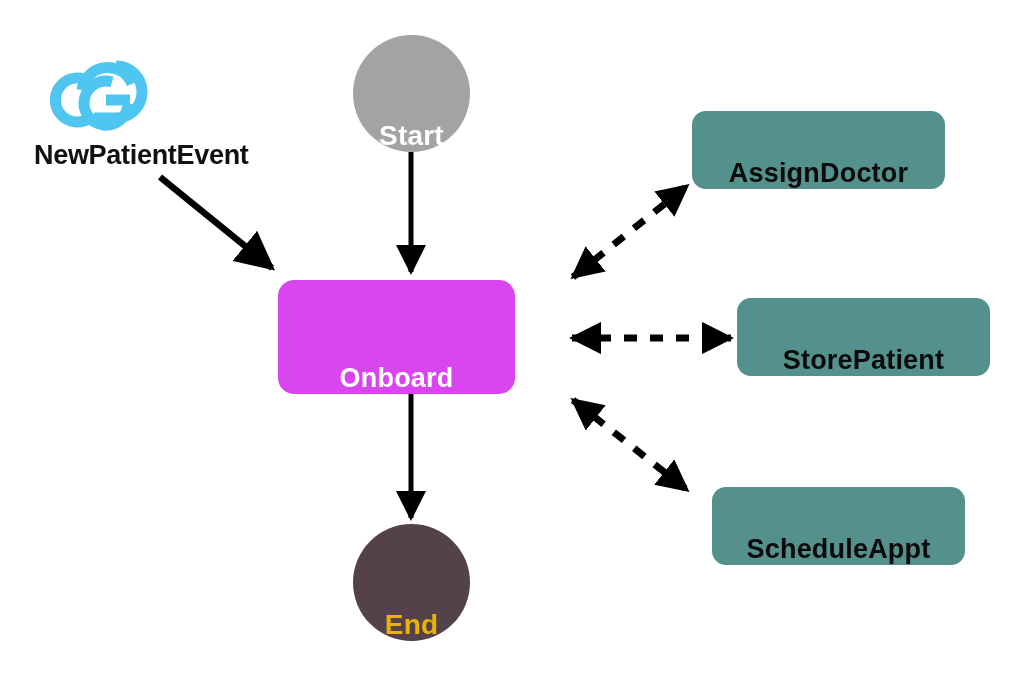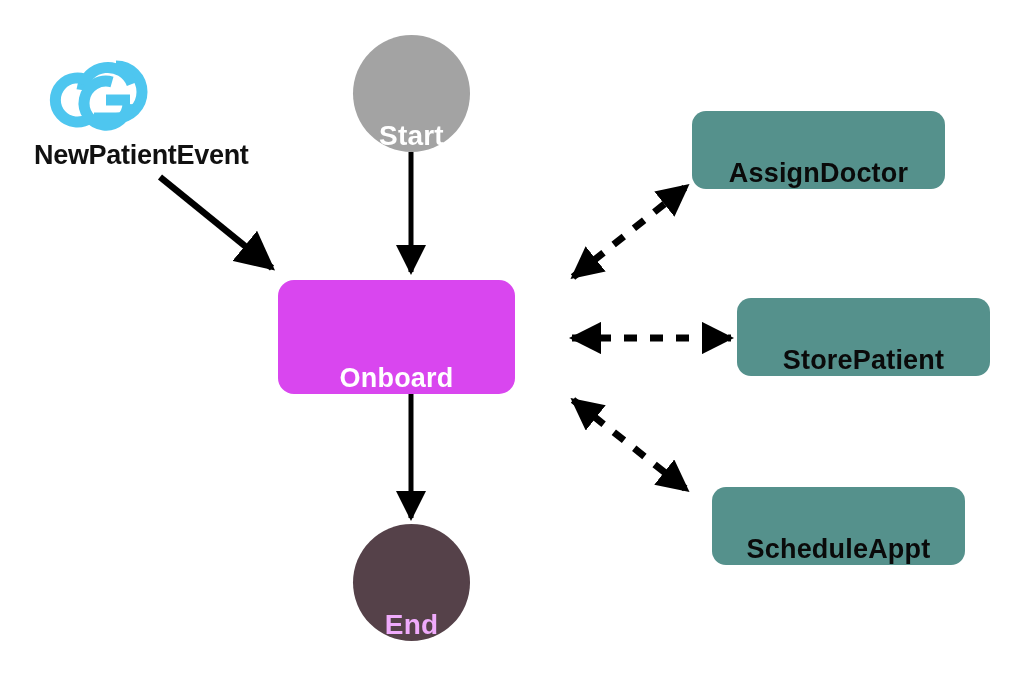--- a/index.html
+++ b/index.html
@@ -53,21 +53,21 @@
   }
   #node-end {
     left: 353px;
     top: 524px;
     width: 117px;
     height: 117px;
     border-radius: 50%;
     background: #554149;
   }
   #node-end .node-label {
-    color: #f0abfc;
+    color: #eab308;
     font-size: 28px;
   }
   
   #node-onboard {
     left: 262px;
     top: 280px;
     width: 237px;
     height: 114px;
     border-radius: 16px;
     background: #d946ef;

